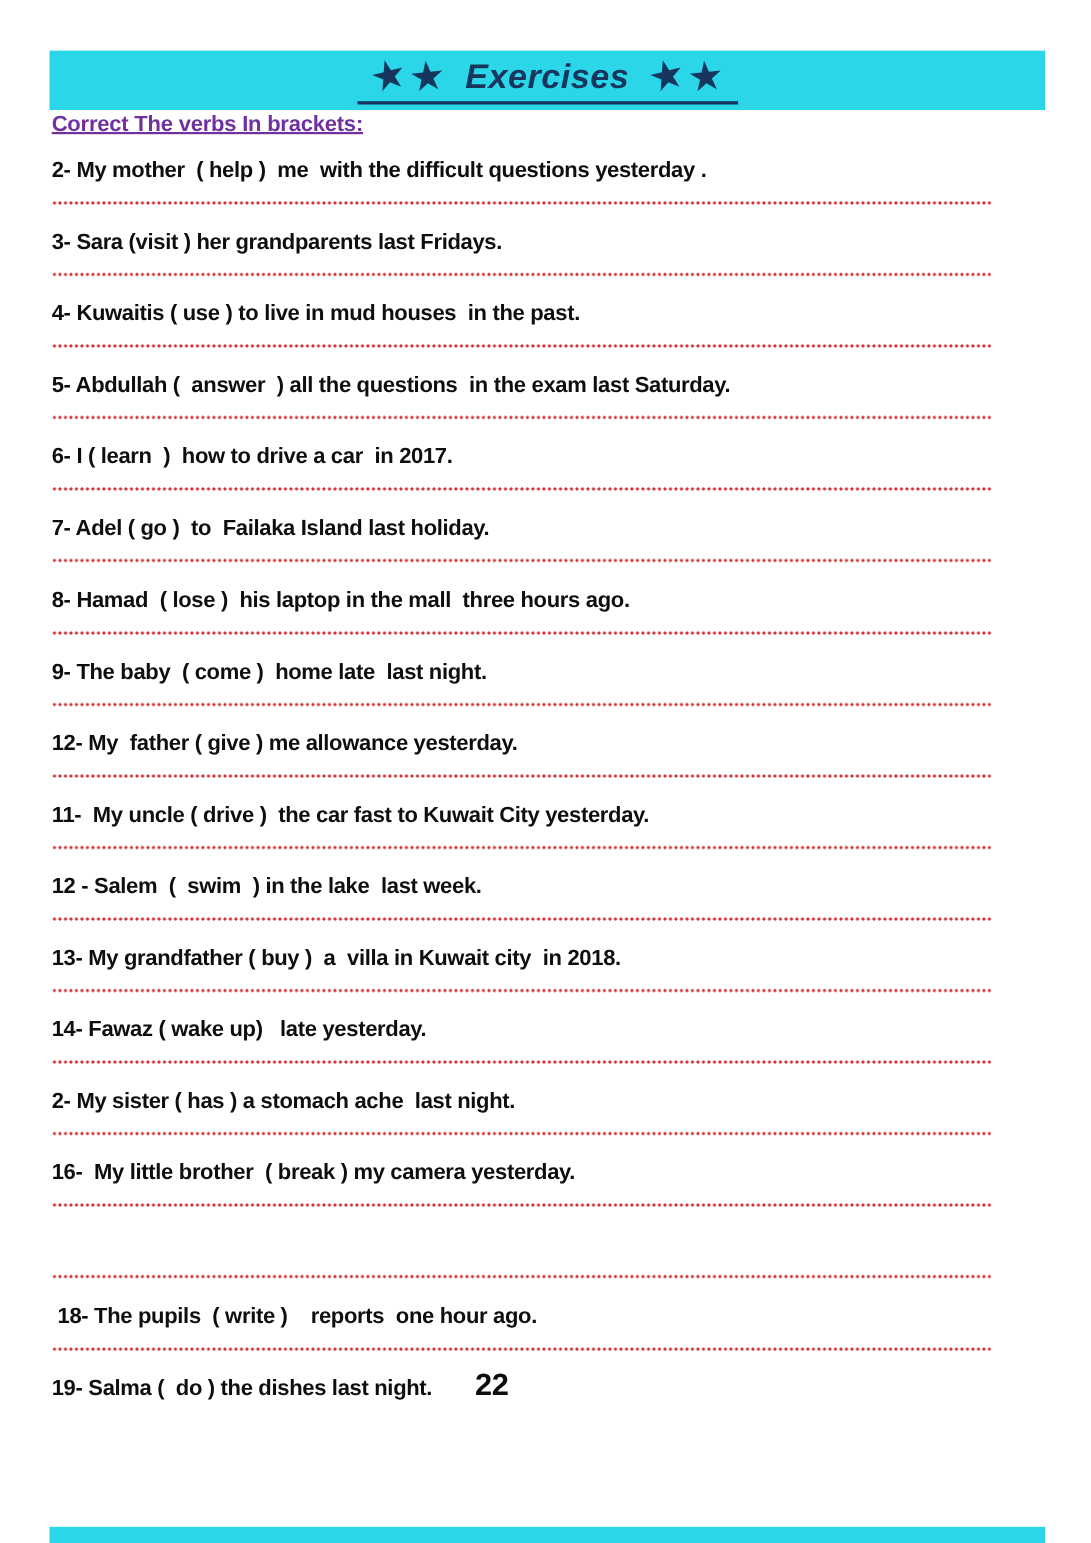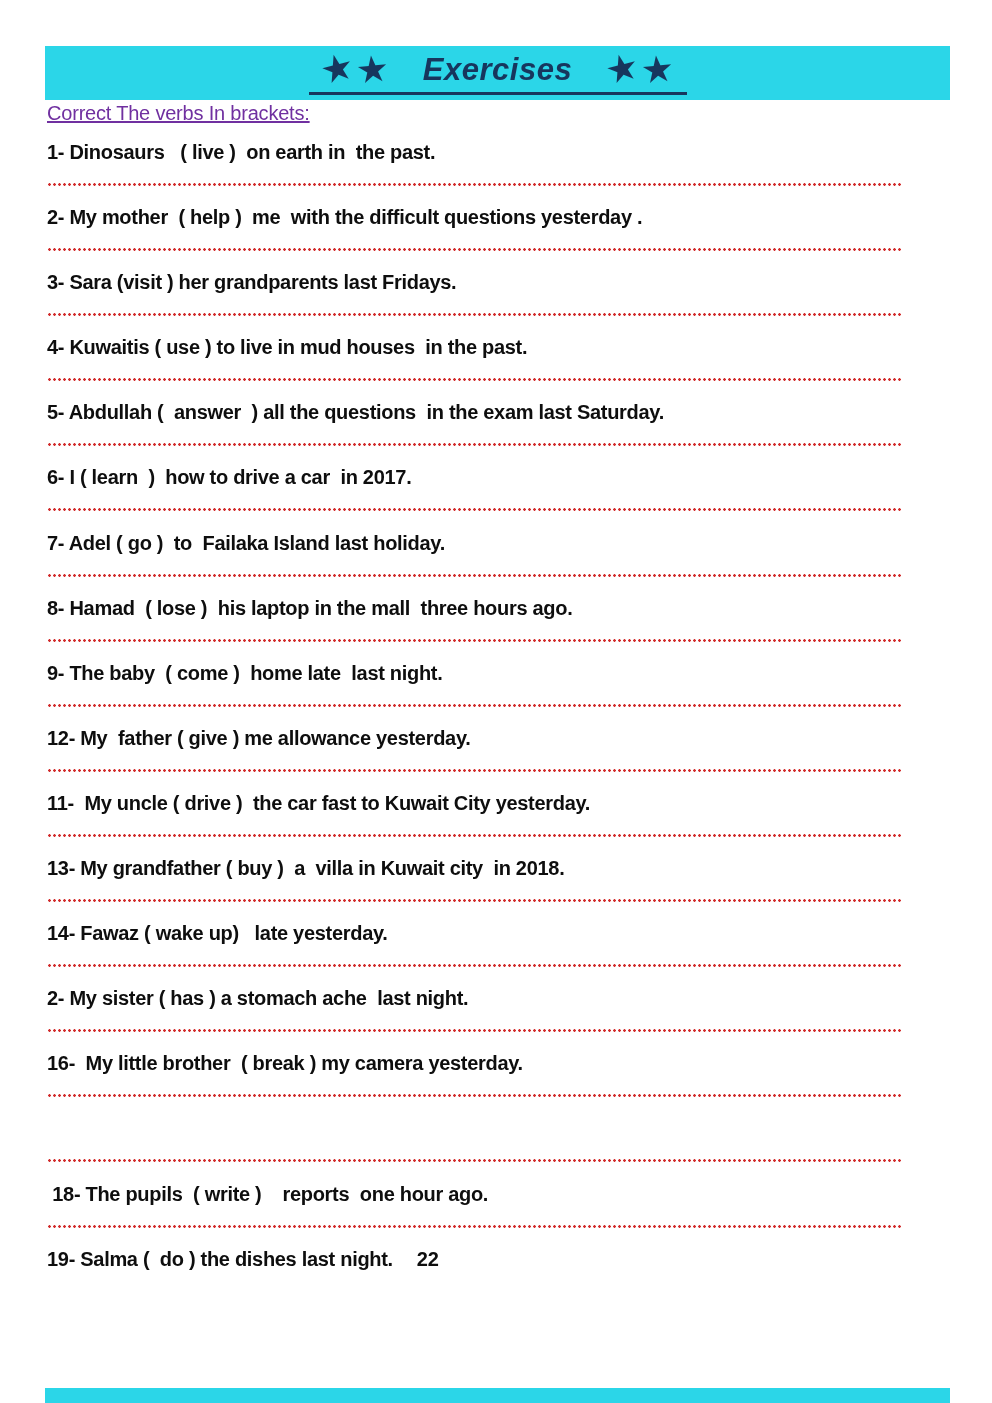--- a/index.html
+++ b/index.html
@@ -38,32 +38,32 @@
     line-height: 1;
     display: inline-block;
     transform: rotate(-14deg) translateY(-2px);
   }
   .star + .star { margin-left: 2px; transform: rotate(-6deg) translateY(-1px); }
   .header-title {
     color: #17365d;
     font-style: italic;
     font-weight: bold;
     font-size: 31px;
-    margin: 0 34px;
+    margin: 0 18px;
     letter-spacing: 0.5px;
   }
 
   
   .instruction {
     position: absolute;
     left: 47px;
     top: 102px;
     color: #7030a0;
     font-size: 20px;
-    font-weight: normal;
+    font-weight: bold;
     text-decoration: underline;
     letter-spacing: -0.2px;
   }
 
   
   .items {
     position: absolute;
     left: 47px;
     top: 139px;
     right: 45px;
@@ -76,23 +76,23 @@
     display: block;
     color: #0e0e0e;
     font-size: 20px;
     font-weight: bold;
     line-height: 26px;
     letter-spacing: -0.3px;
     white-space: pre-wrap;
   }
   .page-number {
     color: #0e0e0e;
-    font-size: 20px;
-    font-weight: bold;
-    margin-left: 24px;
+    font-size: 28px;
+    font-weight: bold;
+    margin-left: 39px;
   }
   .dots {
     position: absolute;
     left: 0;
     right: 45px;
     top: 43px;
     height: 5px;
     background-image: radial-gradient(circle, #d22c2c 1.2px, rgba(0,0,0,0) 1.5px);
     background-size: 5px 5px;
     background-repeat: repeat-x;
@@ -121,24 +121,20 @@
       <span class="header-title">Exercises</span>
       <span class="star">★</span>
         <span class="star">★</span>
     </div>
   </div>
 
   <div class="instruction">Correct The verbs In brackets:</div>
 
   <div class="items">
 
-      <div class="item">
-        <span class="sentence"><span>1- Dinosaurs   ( live )  on earth in  the past.</span><span class="page-number"></span></span>
-        <div class="dots"></div>
-      </div>
 
       <div class="item">
         <span class="sentence"><span>2- My mother  ( help )  me  with the difficult questions yesterday .</span><span class="page-number"></span></span>
         <div class="dots"></div>
       </div>
 
       <div class="item">
         <span class="sentence"><span>3- Sara (visit ) her grandparents last Fridays.</span><span class="page-number"></span></span>
         <div class="dots"></div>
       </div>
@@ -176,20 +172,24 @@
       <div class="item">
         <span class="sentence"><span>12- My  father ( give ) me allowance yesterday.</span><span class="page-number"></span></span>
         <div class="dots"></div>
       </div>
 
       <div class="item">
         <span class="sentence"><span>11-  My uncle ( drive )  the car fast to Kuwait City yesterday.</span><span class="page-number"></span></span>
         <div class="dots"></div>
       </div>
 
+      <div class="item">
+        <span class="sentence"><span>12 - Salem  (  swim  ) in the lake  last week.</span><span class="page-number"></span></span>
+        <div class="dots"></div>
+      </div>
 
       <div class="item">
         <span class="sentence"><span>13- My grandfather ( buy )  a  villa in Kuwait city  in 2018.</span><span class="page-number"></span></span>
         <div class="dots"></div>
       </div>
 
       <div class="item">
         <span class="sentence"><span>14- Fawaz ( wake up)   late yesterday.</span><span class="page-number"></span></span>
         <div class="dots"></div>
       </div>

